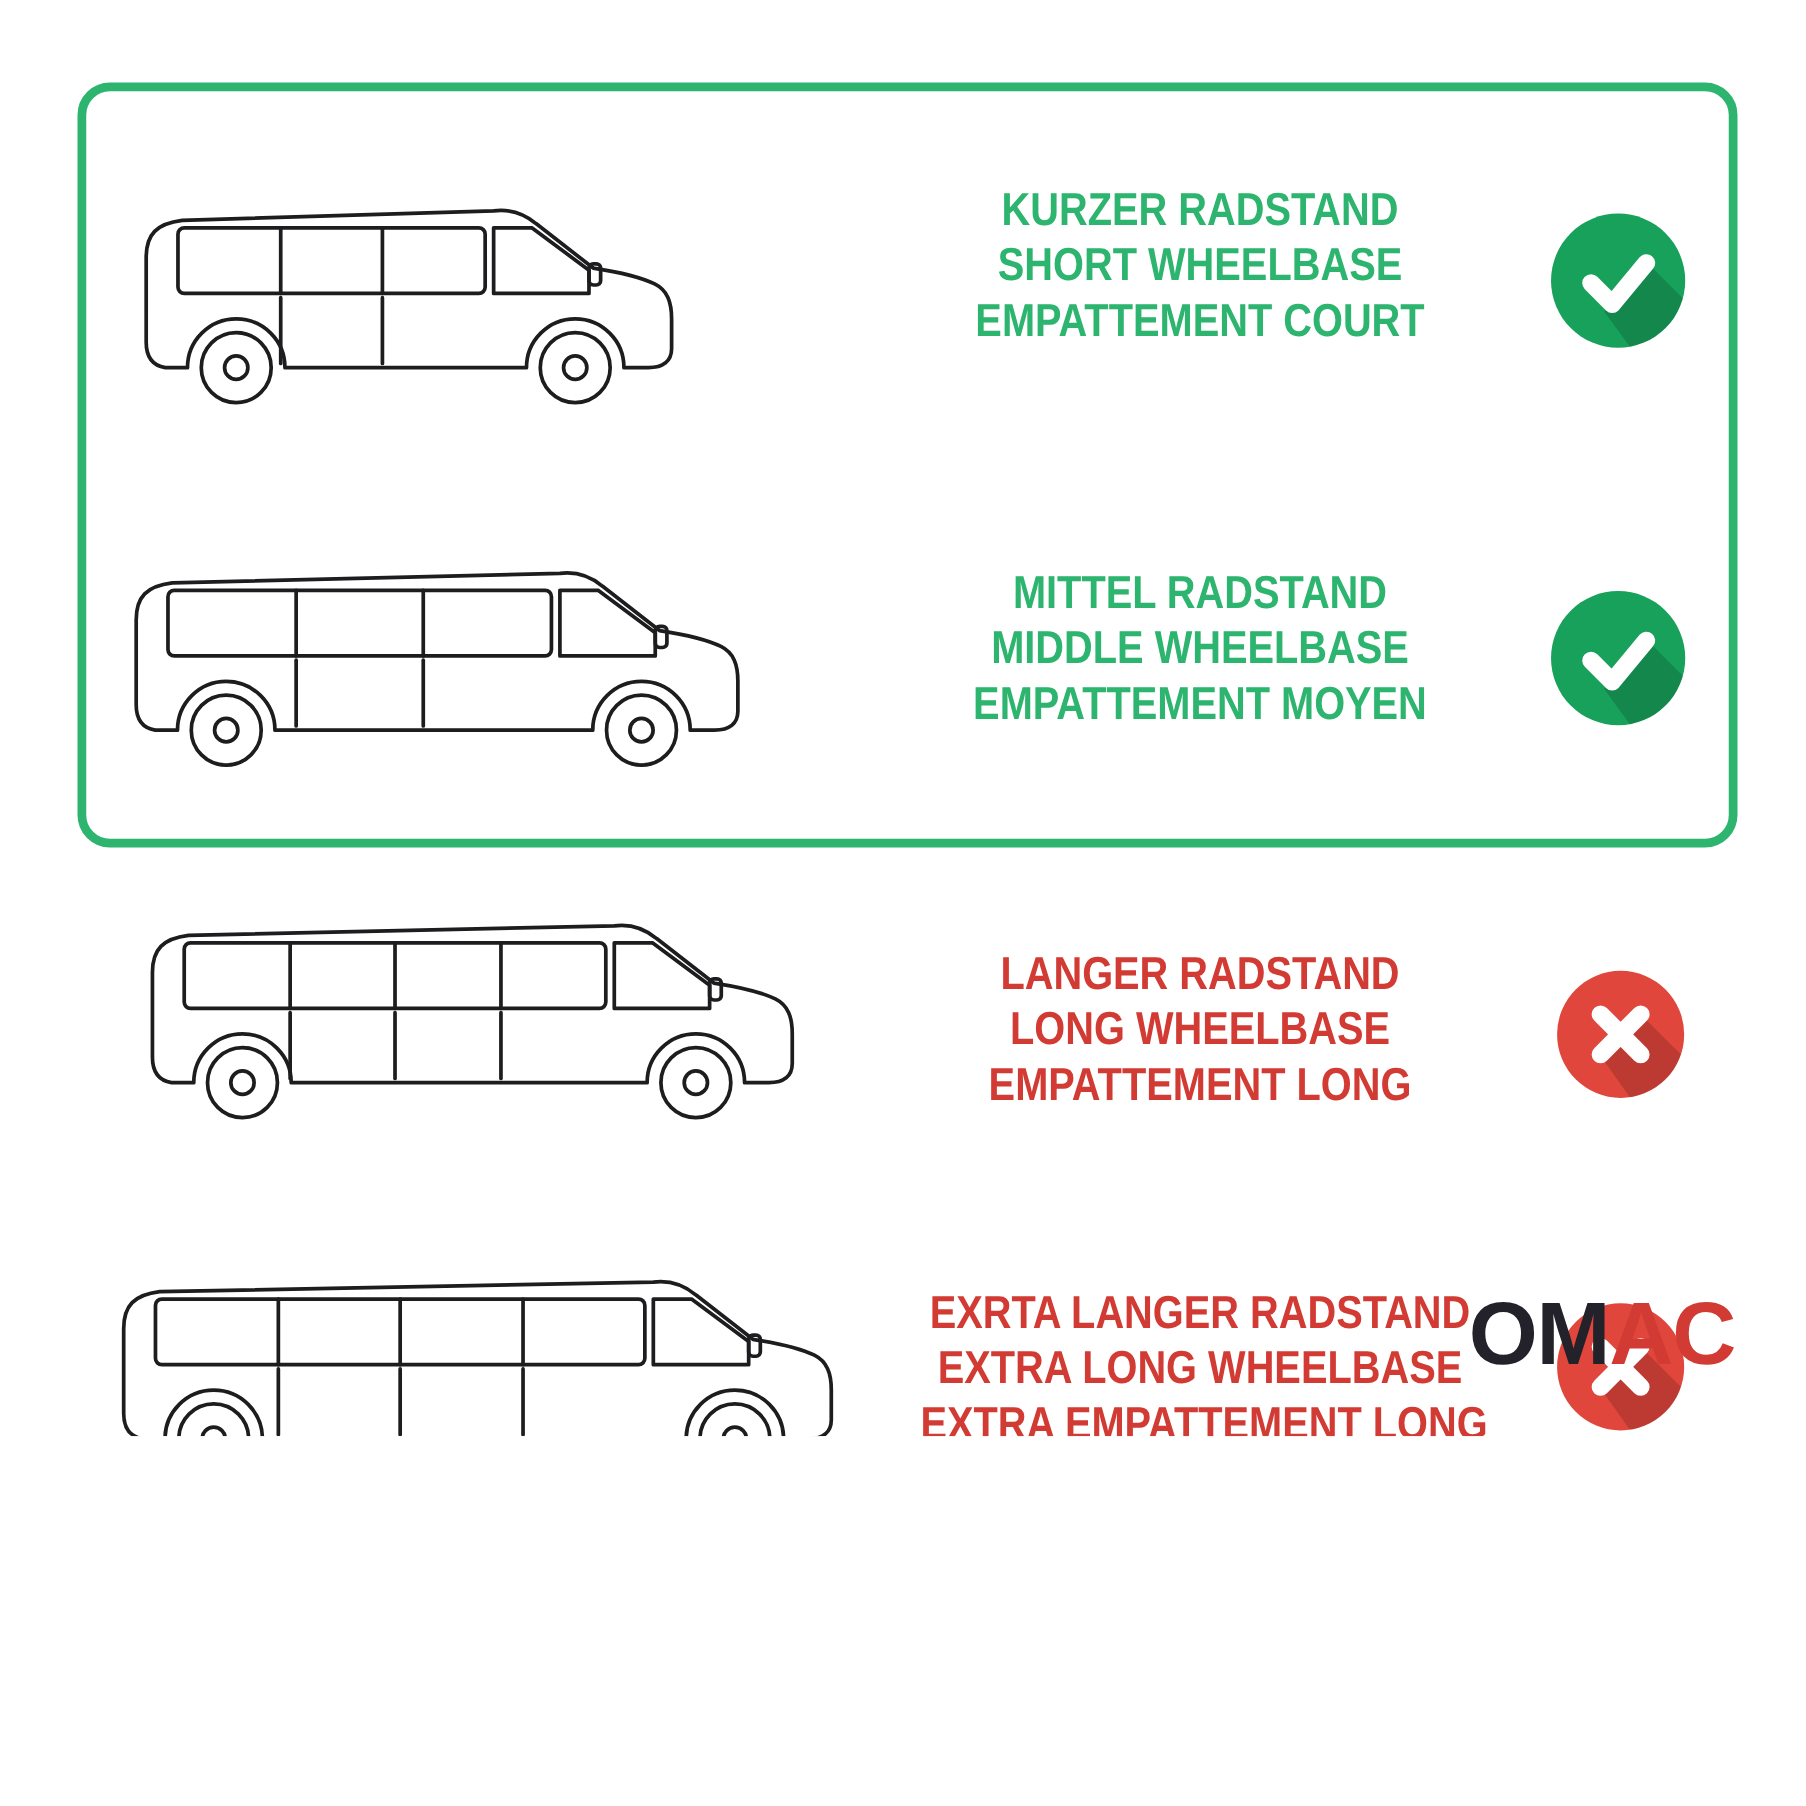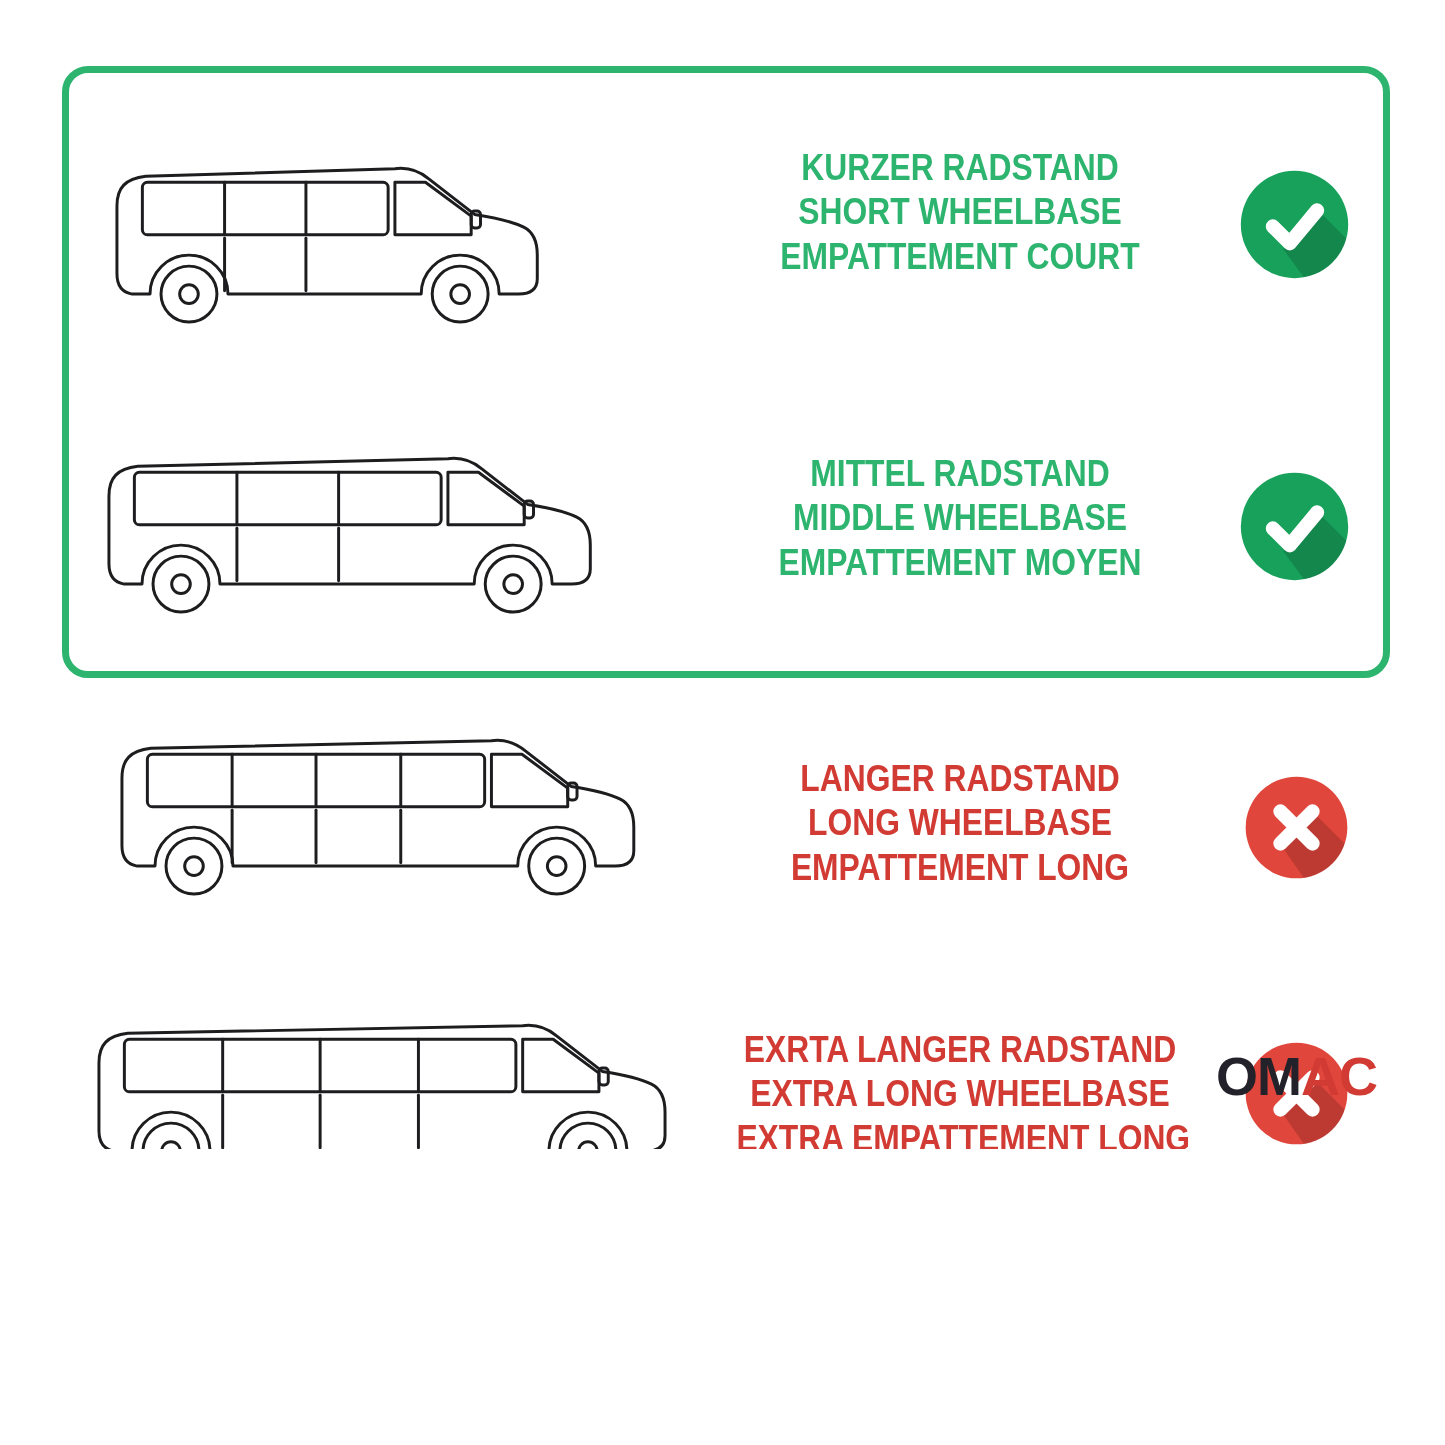--- a/index.html
+++ b/index.html
@@ -8,21 +8,21 @@
   .panel{position:absolute;left:62px;top:66px;width:1314px;height:598px;
          border:7px solid var(--green);border-radius:26px;}
   .van{position:absolute;line-height:0;}
   .label{position:absolute;left:700px;width:520px;text-align:center;
          font-weight:700;font-size:37px;line-height:1.2;
          transform:scaleX(.86);transform-origin:50% 50%;}
   .label .line{display:block;white-space:nowrap;}
   .label.green{color:var(--green);}
   .label.red{color:var(--red);}
   .status{position:absolute;width:113px;height:113px;}
-  .logo{position:absolute;right:68px;bottom:46px;font-size:54px;font-weight:800;
+  .logo{position:absolute;right:57px;bottom:46px;font-size:71px;font-weight:800;
         letter-spacing:-1px;line-height:1;}
   .logo .dark{color:var(--logo-dark);}
   .logo .red{color:var(--logo-red);}
 </style>
 </head>
 <body>
 
 <div class="stage">
 
   <div class="panel"></div>

